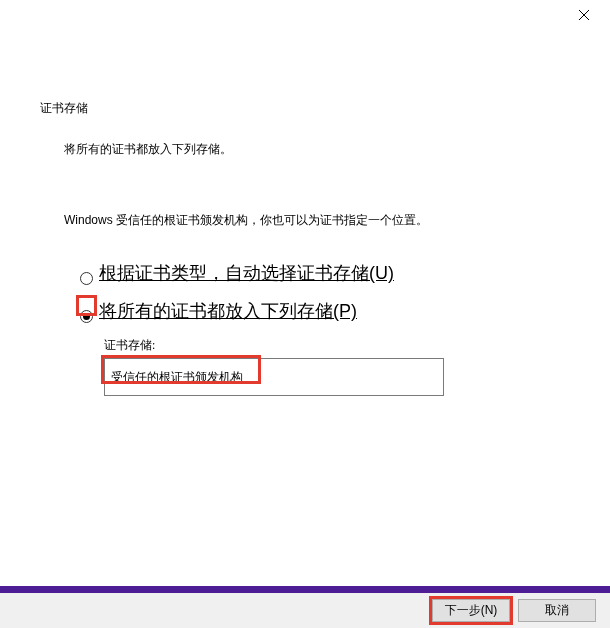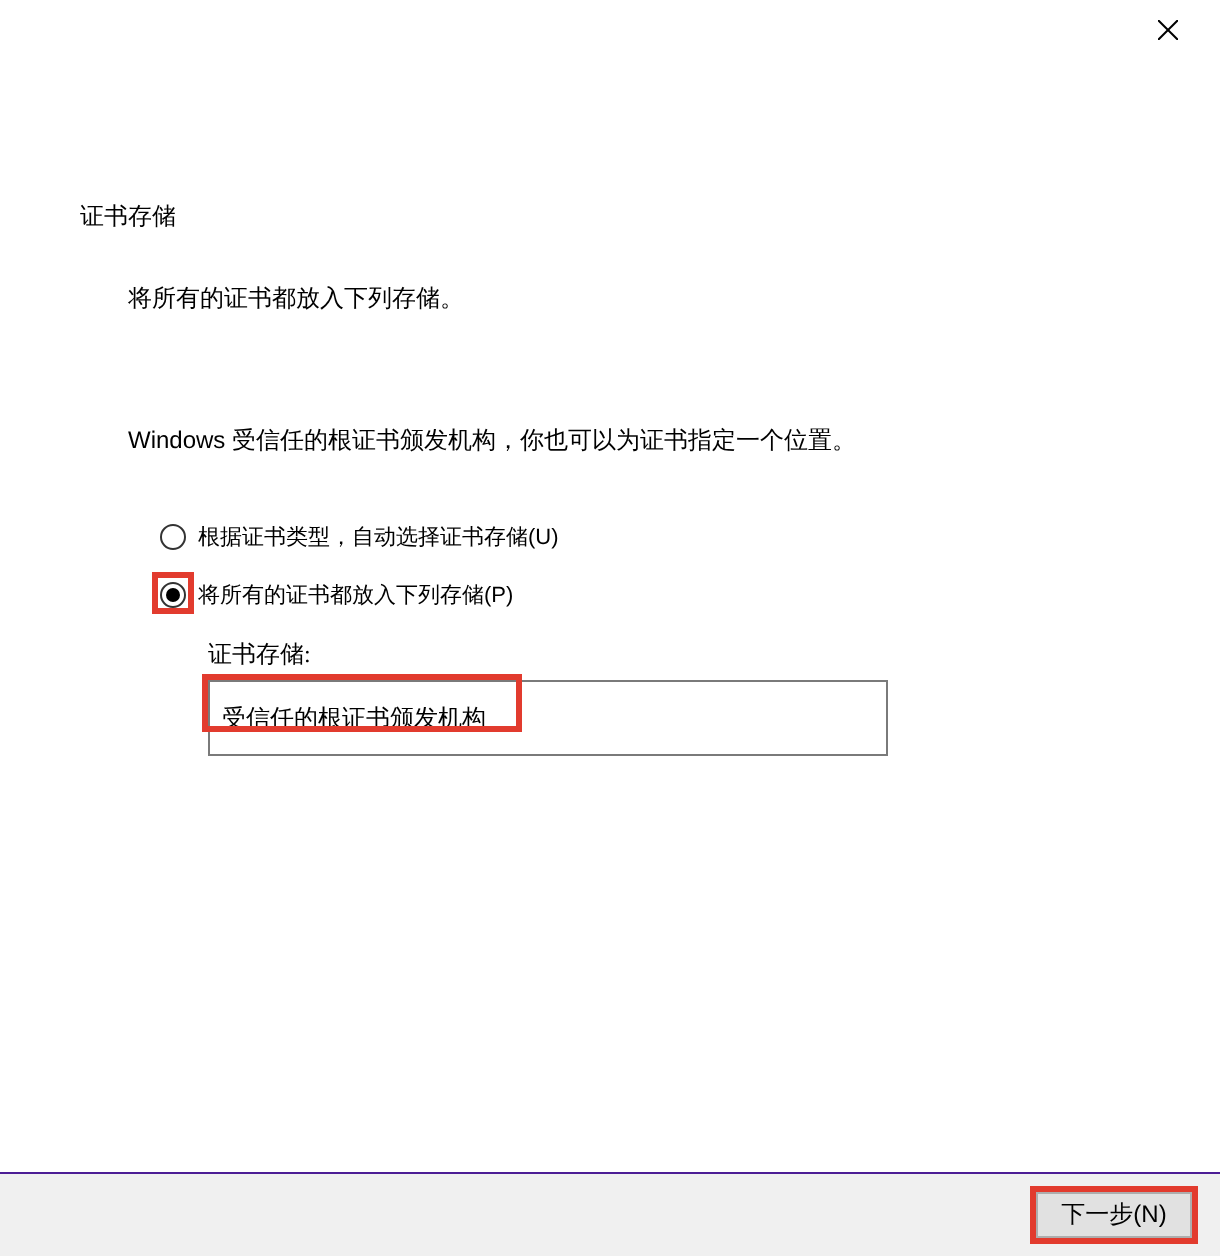--- a/index.html
+++ b/index.html
@@ -76,23 +76,24 @@
   .instr {
     font-size: 12px;
     margin-left: 24px;
     margin-bottom: 32px;
   }
   .radio-group {
     margin-left: 40px;
   }
   .radio-row {
     display: flex;
-    align-items: center;
+    align-items: flex-end;
     margin-bottom: 14px;
-    font-size: 11px;
+    font-size: 18px;
+    text-decoration: underline;
   }
   .radio {
     width: 13px;
     height: 13px;
     border: 1px solid #333;
     border-radius: 50%;
     margin-right: 6px;
     display: inline-flex;
     align-items: center;
     justify-content: center;
@@ -159,21 +160,21 @@
     align-items: center;
     justify-content: center;
     box-sizing: border-box;
   }
   .footer {
     position: absolute;
     left: 0;
     right: 0;
     bottom: 0;
     height: 42px;
-    border-top: 1px solid #4c1d95;
+    border-top: 7px solid #4c1d95;
     background: #f0f0f0;
     display: flex;
     align-items: center;
     justify-content: flex-end;
     padding-right: 14px;
     box-sizing: border-box;
   }
   .footer-btn {
     width: 78px;
     height: 23px;
@@ -241,15 +242,18 @@
     </div>
   </div>
 
   <div class="footer">
     <span class="next-wrap">
       <div class="footer-btn" style="margin-left:0;">
         <span>下一步(N)</span>
       </div>
       <span class="next-hl" style="left:-3px; top:-3px; right:-3px; bottom:-3px;"></span>
     </span>
+    <div class="footer-btn">
+      <span>取消</span>
+    </div>
   </div>
 
 </div>
 
 </body></html>

